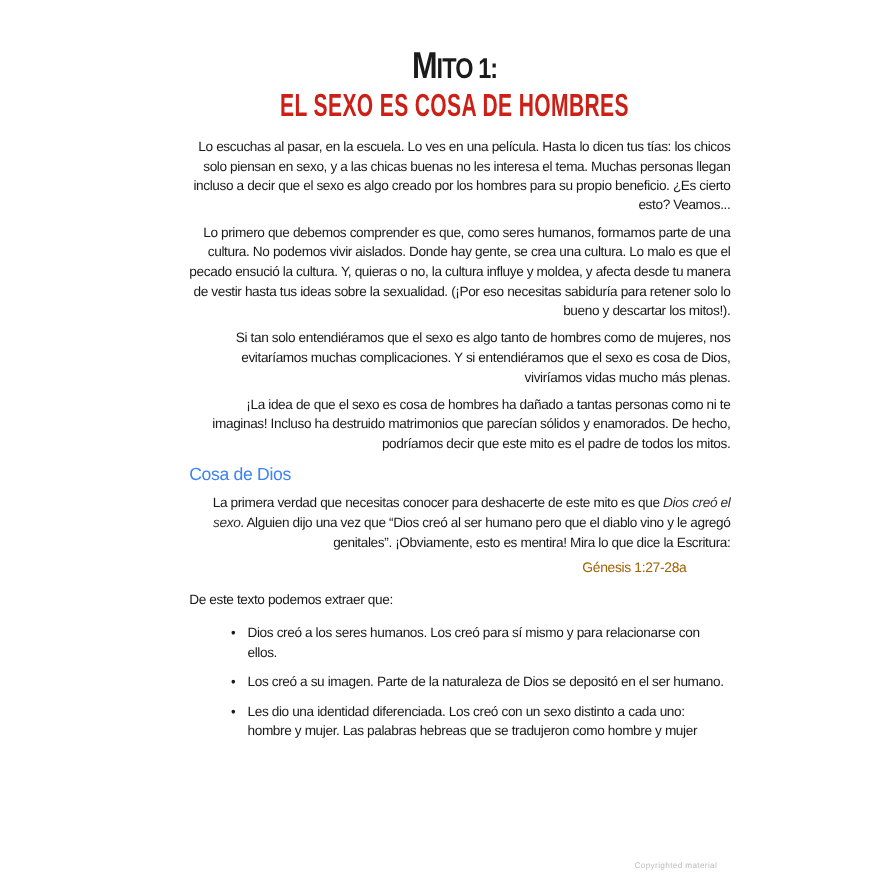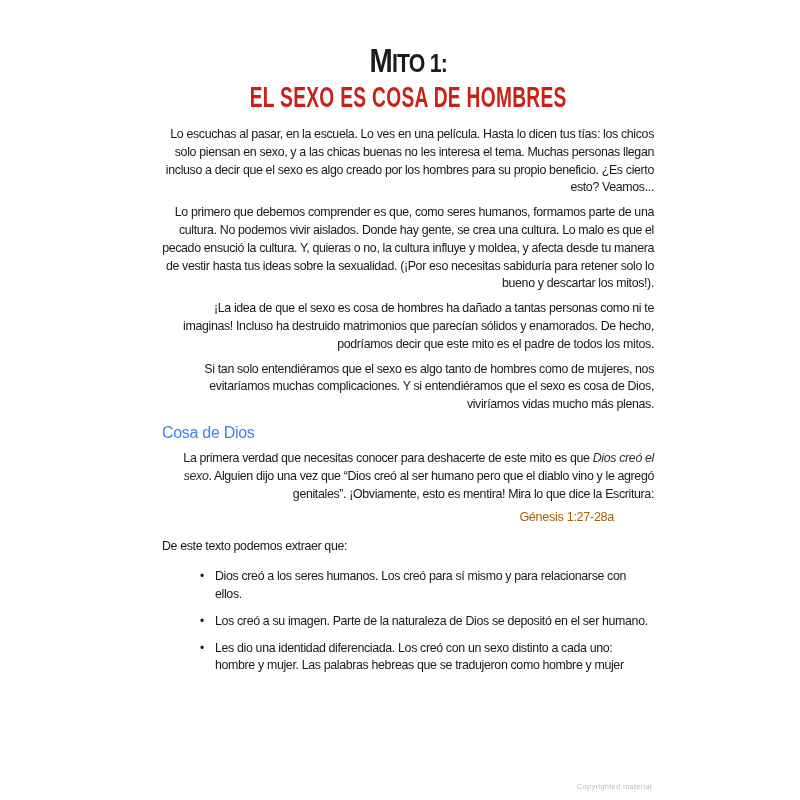--- a/index.html
+++ b/index.html
@@ -8,20 +8,21 @@
     position: relative;
     width: 800px;
     height: 800px;
     background: #ffffff;
     overflow: hidden;
     font-family: "Liberation Sans", sans-serif;
     color: #191919;
   }
   .content {
     padding: 45px 146px 0 162px;
+    margin-left: 10px;
   }
   
   .title-black {
     text-align: center;
     line-height: 30px;
     white-space: nowrap;
   }
   .title-black .condense {
     display: inline-block;
     transform: scaleX(0.82);
@@ -125,22 +126,22 @@
 <div class="page">
   <div class="content">
 
     <h1 class="title-black"><span class="condense"><span class="initial">M</span><span class="rest">ITO 1:</span></span></h1>
 
     <h2 class="title-red"><span class="condense" id="red-title" style="color: rgb(204, 32, 23);">EL SEXO ES COSA DE HOMBRES</span></h2>
 
     <div class="body-text">
       <p class="body">Lo escuchas al pasar, en la escuela. Lo ves en una película. Hasta lo dicen tus tías: los chicos solo piensan en sexo, y a las chicas buenas no les interesa el tema. Muchas personas llegan incluso a decir que el sexo es algo creado por los hombres para su propio beneficio. ¿Es cierto esto? Veamos...</p>
       <p class="body">Lo primero que debemos comprender es que, como seres humanos, formamos parte de una cultura. No podemos vivir aislados. Donde hay gente, se crea una cultura. Lo malo es que el pecado ensució la cultura. Y, quieras o no, la cultura influye y moldea, y afecta desde tu manera de vestir hasta tus ideas sobre la sexualidad. (¡Por eso necesitas sabiduría para retener solo lo bueno y descartar los mitos!).</p>
+      <p class="body">Si tan solo entendiéramos que el sexo es algo tanto de hombres como de mujeres, nos evitaríamos muchas complicaciones. Y si entendiéramos que el sexo es cosa de Dios, viviríamos vidas mucho más plenas.</p>
       <p class="body">¡La idea de que el sexo es cosa de hombres ha dañado a tantas personas como ni te imaginas! Incluso ha destruido matrimonios que parecían sólidos y enamorados. De hecho, podríamos decir que este mito es el padre de todos los mitos.</p>
-      <p class="body">Si tan solo entendiéramos que el sexo es algo tanto de hombres como de mujeres, nos evitaríamos muchas complicaciones. Y si entendiéramos que el sexo es cosa de Dios, viviríamos vidas mucho más plenas.</p>
 
       <h3 class="section-heading">Cosa de Dios</h3>
 
       <p class="body"><span>La primera verdad que necesitas conocer para deshacerte de este mito es que </span><em class="inline-italic">Dios creó el sexo</em><span>. Alguien dijo una vez que “Dios creó al ser humano pero que el diablo vino y le agregó genitales”. ¡Obviamente, esto es mentira! Mira lo que dice la Escritura:</span></p>
 
 
       <div class="attribution">Génesis 1:27-28a</div>
 
       <p class="list-intro">De este texto podemos extraer que:</p>
 

